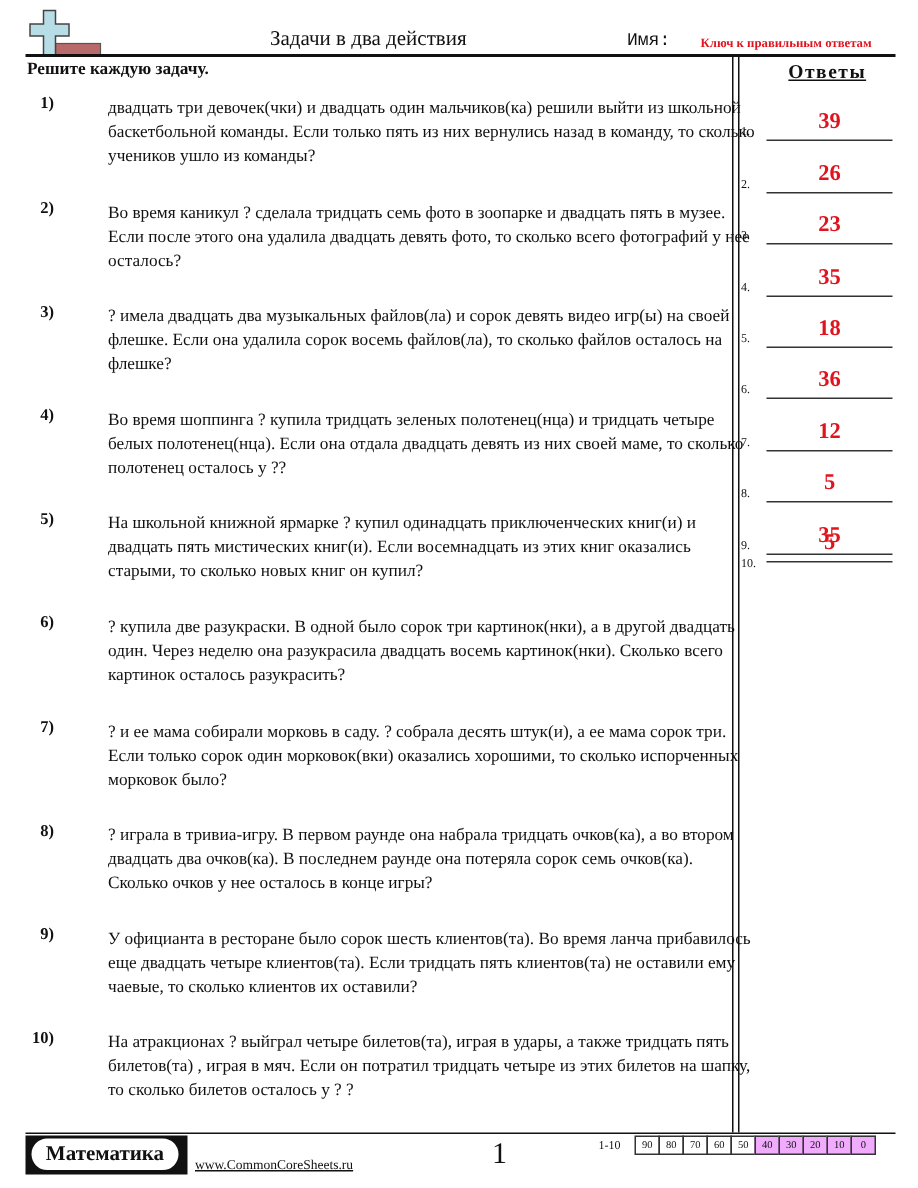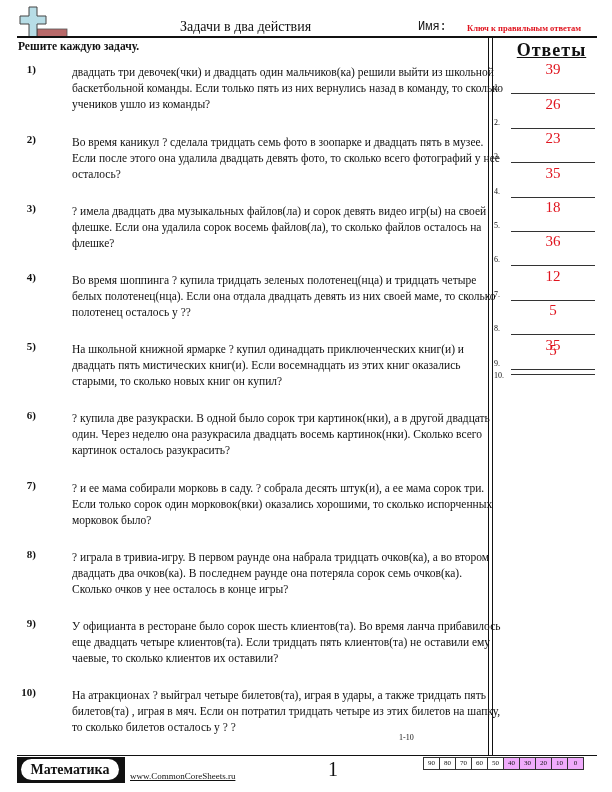--- a/index.html
+++ b/index.html
@@ -7,36 +7,36 @@
          font-family:"Liberation Serif","DejaVu Serif",serif; color:#111; }
   .logo { position:absolute; left:17px; top:5px; width:52px; height:32px; }
   .title { position:absolute; left:180px; top:19px; font-size:14px; }
   .name-label { position:absolute; left:418px; top:20px; font-size:12px;font-family:Liberation Mono, monospace; }
   .key-label { position:absolute; left:467px; top:23px; font-size:8.5px; color:#e0141e; font-weight:bold; }
   .header-rule { position:absolute; left:17px; top:36px; width:580px; height:2px; background:#111; }
   .instr { position:absolute; left:18px; top:40px; font-size:11.5px; font-weight:bold; }
   .divider { position:absolute; left:488px; top:37px; width:3px; height:718px;
              border-left:1px solid #111; border-right:1px solid #111; }
   .ans-title { position:absolute; left:491px; top:40px; width:121px; text-align:center;
-               font-size:18px; font-weight:bold; letter-spacing:1px; text-decoration:underline; }
+               font-size:13px; font-weight:bold; letter-spacing:1px; text-decoration:underline; }
   .problem { position:absolute; left:18px; width:460px; }
   .p-num { position:absolute; left:0; top:0; width:18px; text-align:right; font-weight:bold; font-size:11px; }
   .p-text { position:absolute; left:27px; top:1px; width:432px; font-size:11.5px; line-height:16px;margin-left:27px; }
   .ans-row { position:absolute; left:494px; width:110px; height:20px; }
   .ans-num { position:absolute; left:0; bottom:2px; font-size:8px; }
   .ans-line { position:absolute; left:17px; bottom:0; width:84px; height:1px; background:#333; }
-  .ans-val { position:absolute; left:17px; width:84px; bottom:16px; text-align:center;
-             color:#e0141e; font-weight:normal; font-size:15px; }
+  .ans-val { position:absolute; left:17px; width:84px; bottom:4px; text-align:center;
+             color:#e0141e; font-weight:bold; font-size:15px; }
   .footer-rule { position:absolute; left:17px; top:755px; width:580px; height:1px; background:#111; }
   .brand { position:absolute; left:17px; top:757px; width:108px; height:26px; background:#111; }
   .brand-pill { position:absolute; left:4px; top:2px; width:98px; height:21px; background:#fff;
                 border-radius:11px; text-align:center; font-weight:bold; font-size:14px; line-height:21px; }
   .site { position:absolute; left:130px; top:771px; font-size:9px;text-decoration:underline; }
   .page-num { position:absolute; left:328px; top:758px; font-size:20px; }
-  .score-label { position:absolute; left:399px; top:733px; font-size:8px; }
+  .score-label { position:absolute; left:399px; top:759px; font-size:8px; }
   .score-table { position:absolute; left:424px; top:757px; display:flex; }
   .score-cell { width:15px; height:11px; border:1px solid #333; margin-left:-1px;
                 font-size:7px; text-align:center; line-height:11px; }
   .score-cell.hi { background:#f0abfc; }
 </style>
 </head>
 <body>
 
 <svg class="logo" viewBox="0 0 52 32">
   <rect x="20" y="24" width="30" height="8" fill="#b86a6a" stroke="#555" stroke-width="0.8"></rect>

